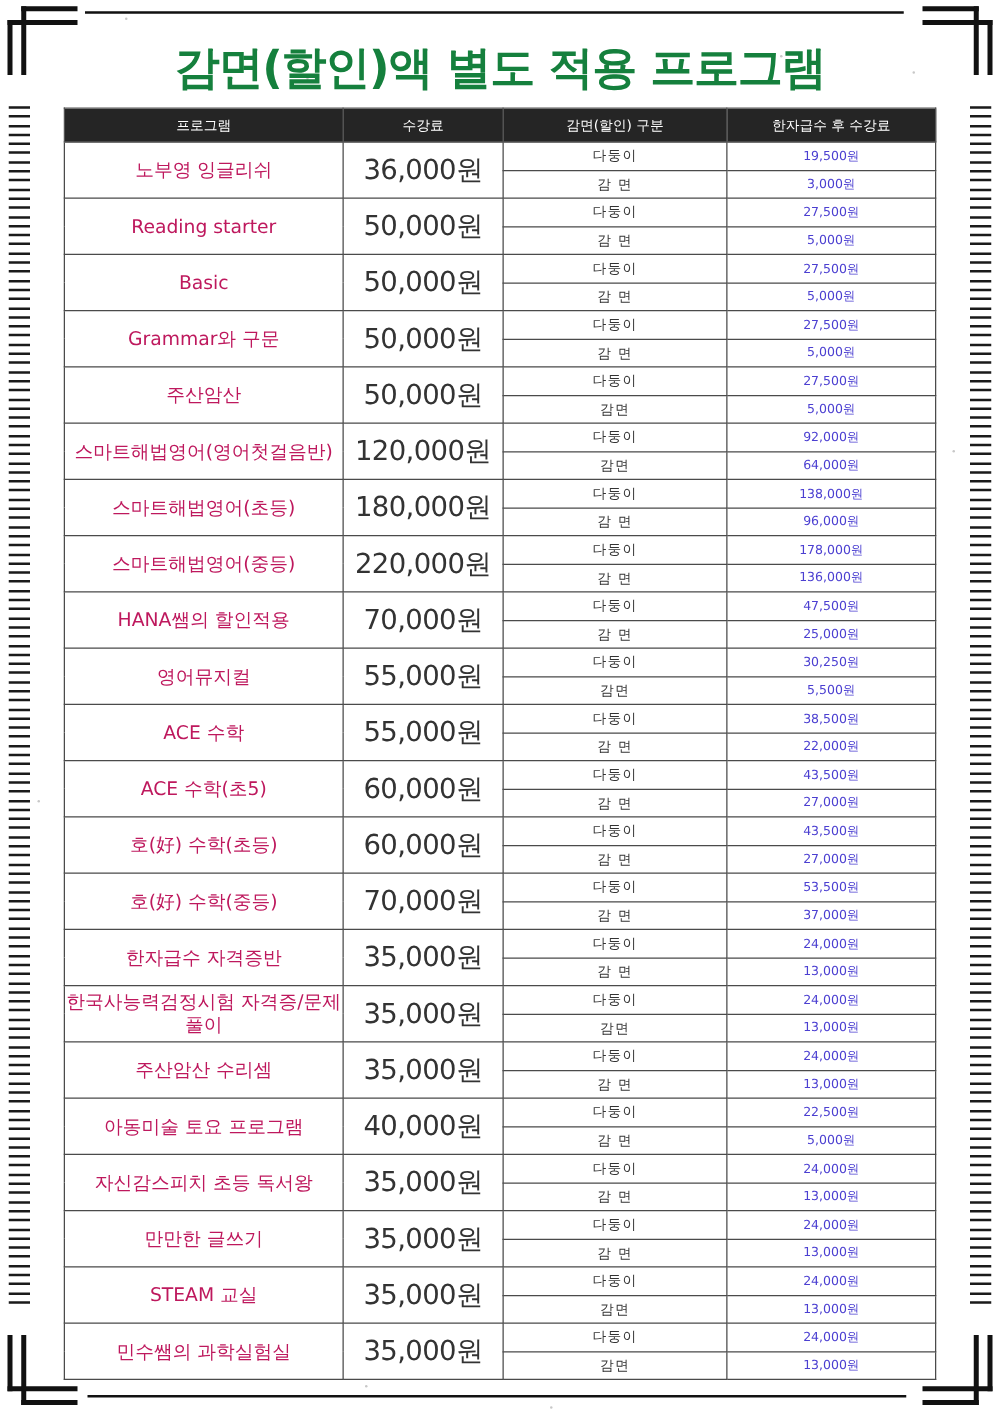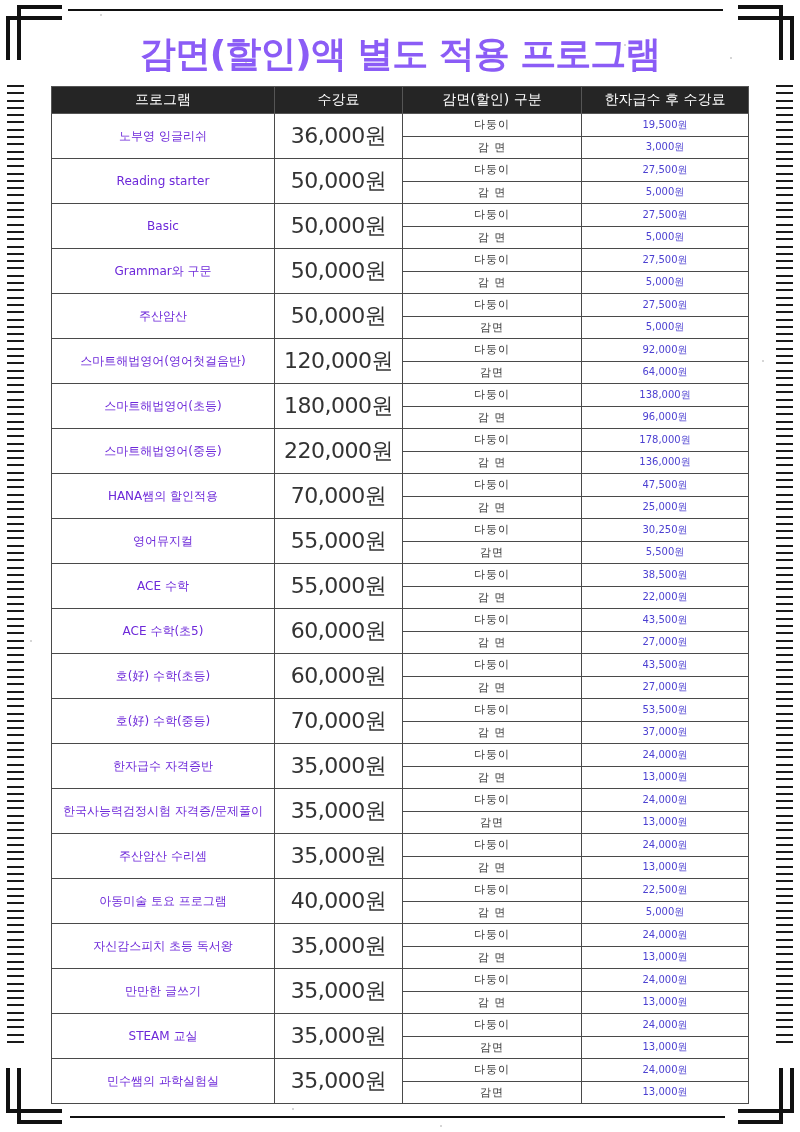--- a/index.html
+++ b/index.html
@@ -16,35 +16,35 @@
   .corner .b { position: absolute; background: #111; }
 
   .hline { position: absolute; height: 2px; background: #111; }
 
   .stripes { position: absolute; width: 17px; }
   .stripes .s { height: 2px; background: #1a1a1a; margin-bottom: 5.3px; }
 
   .title {
     position: absolute; left: 0; top: 30px; width: 800px; text-align: center;
     font-family: "DejaVu Sans", sans-serif; font-weight: bold;
-    font-size: 36px; letter-spacing: -1px; color: #8b5cf6;
+    font-size: 36px; letter-spacing: -1px; color: #15803d;
   }
 
   table.prog {
     position: absolute; left: 51px; top: 86px; width: 697px;
     border-collapse: collapse; table-layout: fixed;
     background: rgba(255,255,255,0.6);
   }
   table.prog th {
     background: #252525; color: #fff; font-weight: normal;
-    font-size: 14px; height: 26px; border: 1px solid #555;
+    font-size: 11px; height: 26px; border: 1px solid #555;
     padding: 0;
   }
   table.prog td { border: 1px solid #4a4a4a; padding: 0; text-align: center; }
-  td.name { font-size: 12px; color: #6d28d9; height: 44px; }
+  td.name { font-size: 15px; color: #be185d; height: 44px; }
   td.fee  { font-size: 22px; color: #333; letter-spacing: -0.5px; }
   td.type { font-size: 11px; color: #333; height: 21px; letter-spacing: 1px; }
   td.disc { font-size: 10px; color: #4b3fd1; height: 21px; }
   col.c1 { width: 223px; } col.c2 { width: 128px; } col.c3 { width: 179px; } col.c4 { width: 167px; }
 </style>
 </head>
 <body>
 
 <div class="speck" style="left:100px;top:14px"></div>
 <div class="speck" style="left:245px;top:62px"></div>

